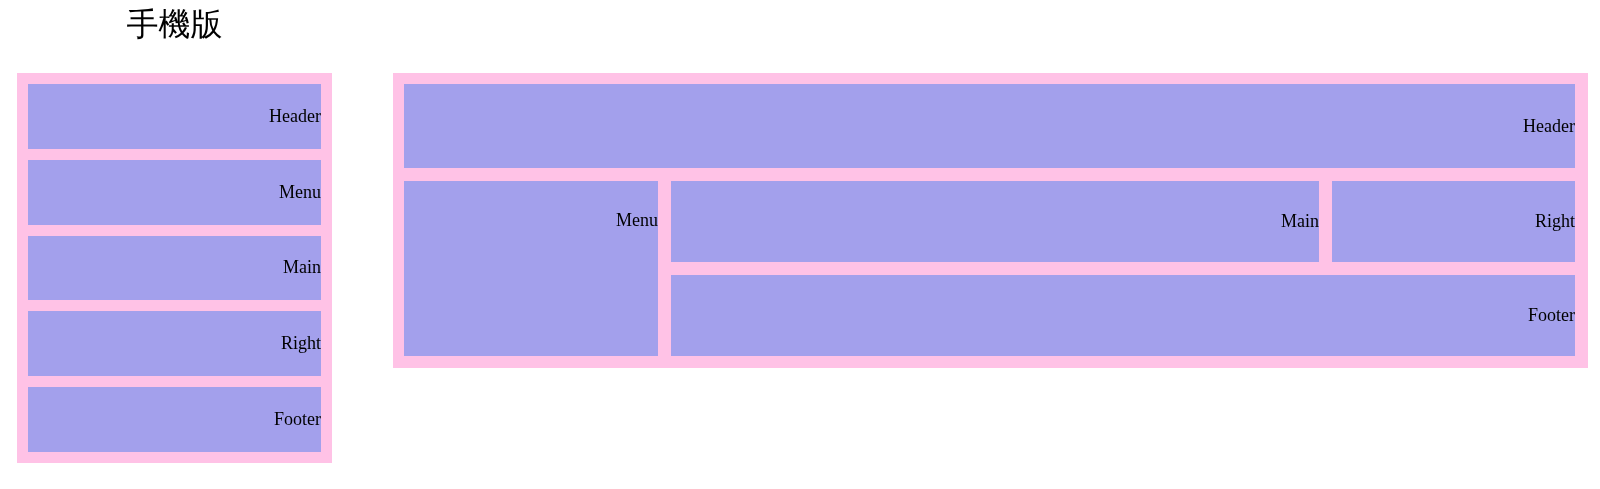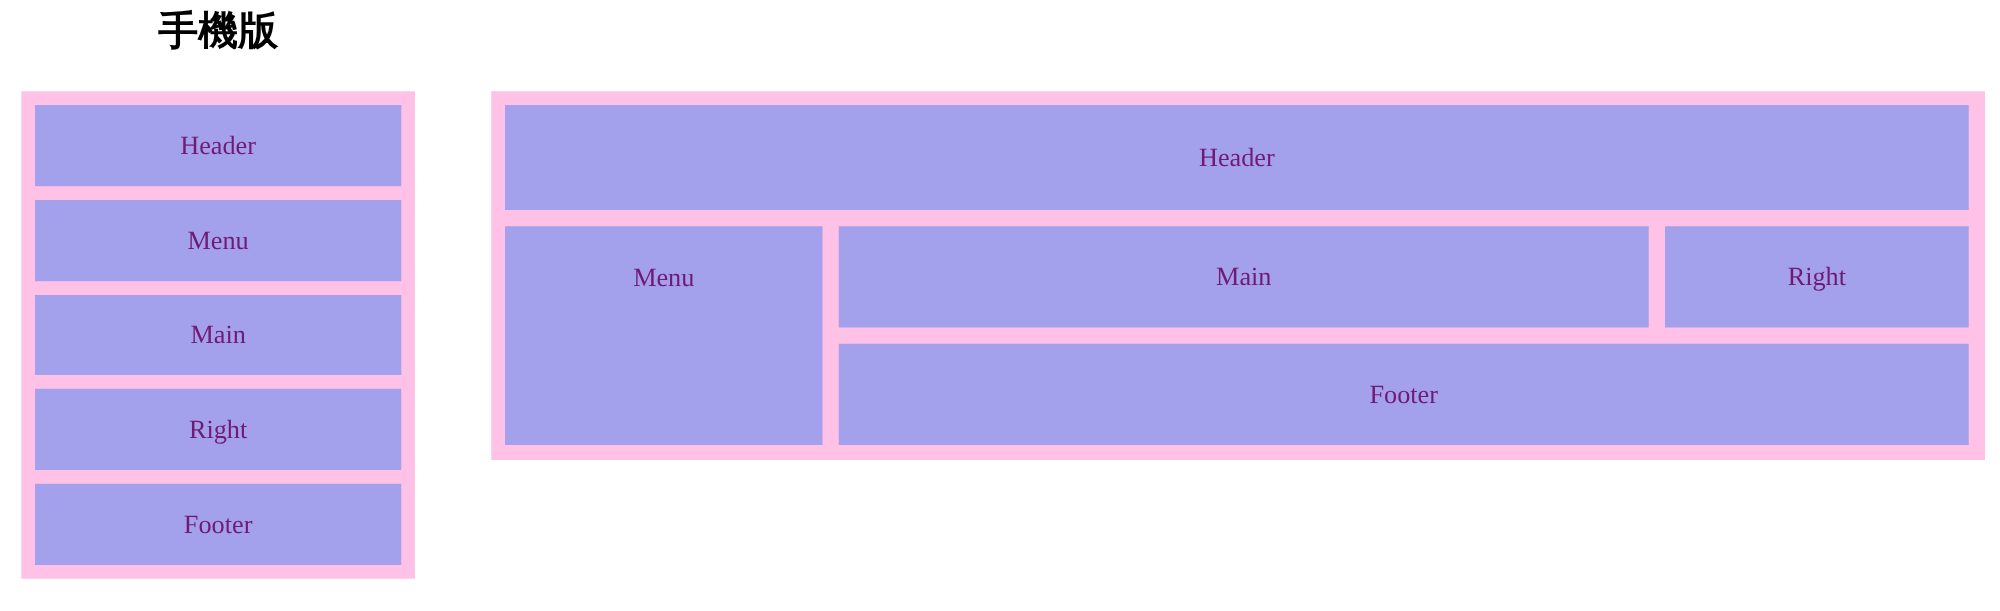--- a/index.html
+++ b/index.html
@@ -17,21 +17,21 @@
     height: 489px;
     background: #ffffff;
   }
   .section-title {
     position: absolute;
     top: 4px;
     height: 40px;
     line-height: 40px;
     text-align: center;
     font-size: 32px;
-    font-weight: bold;
+    font-weight: normal;
     color: #000000;
     font-family: "Liberation Sans", sans-serif;
   }
   .section-title.mobile { left: 17px; width: 315px; }
   .section-title.desktop { left: 393px; width: 1195px; }
 
   .layout-container {
     position: absolute;
     box-sizing: border-box;
     background: #ffc2e6;
@@ -57,24 +57,24 @@
     gap: 13px;
     grid-template-areas:
       "header header header"
       "menu   main   right"
       "menu   footer footer";
   }
   .box {
     background: #a3a0ec;
     display: flex;
     align-items: center;
-    justify-content: center;
+    justify-content: flex-end;
     font-family: "Liberation Serif", serif;
-    font-size: 21px;
-    color: #701a75;
+    font-size: 18px;
+    color: #000000;
   }
   .area-header { grid-area: header; }
   .area-menu   { grid-area: menu; align-items: flex-start; padding-top: 29px; box-sizing: border-box; }
   .area-main   { grid-area: main; }
   .area-right  { grid-area: right; }
   .area-footer { grid-area: footer; }
 </style>
 </head>
 <body>
 

